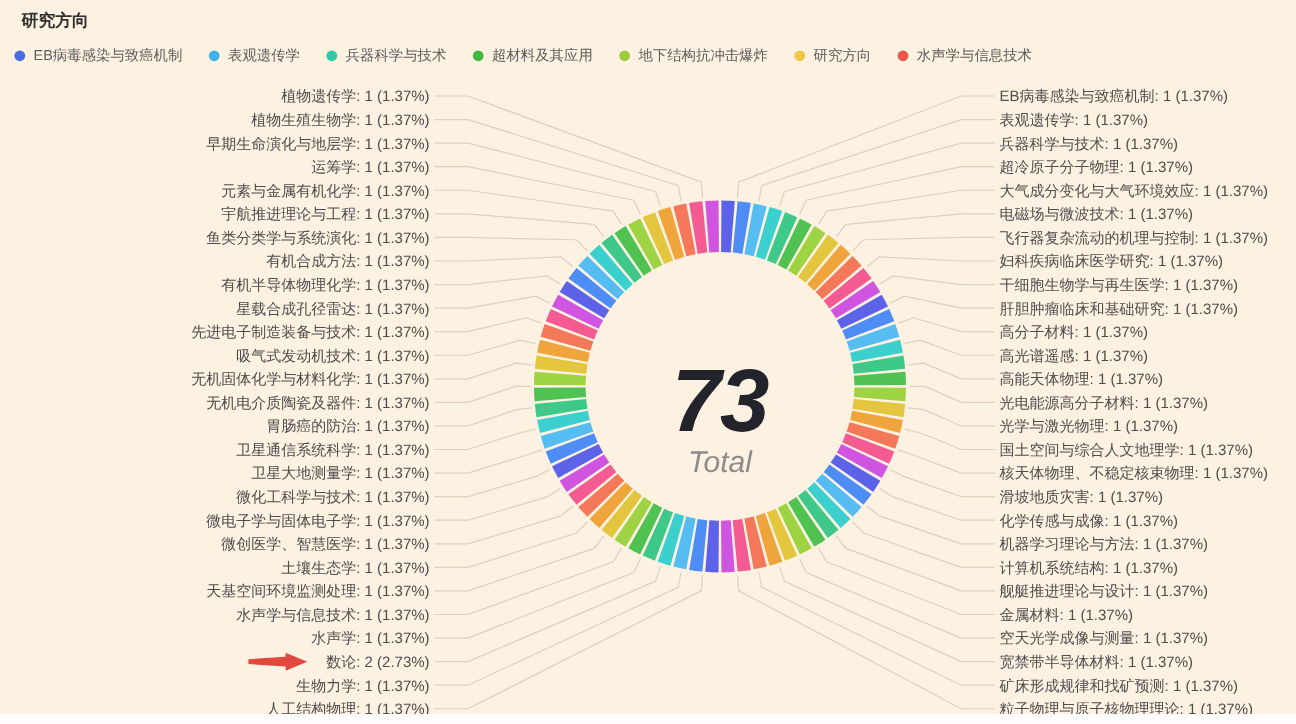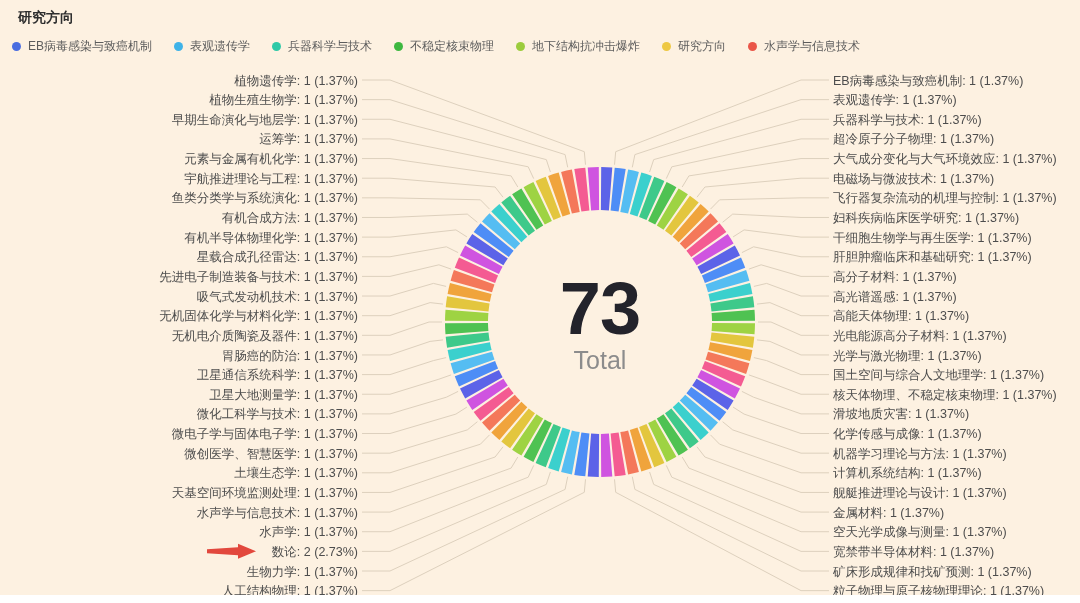--- a/index.html
+++ b/index.html
@@ -16,22 +16,22 @@
     position:absolute;left:12px;top:38px;right:10px;
     display:flex;flex-direction:row;align-items:center;gap:22px;
     white-space:nowrap;
   }
   .legend-item{display:flex;align-items:center;gap:7px;cursor:pointer;}
   .legend-dot{width:9px;height:9px;border-radius:50%;flex:0 0 auto;}
   .legend-label{font-size:12px;color:#5c5c5c;}
   #chart-svg{position:absolute;left:0;top:0;}
   .chart-label{font-size:12.5px;fill:#4d4d4d;}
   .center-text{
-    position:absolute;left:460px;top:272px;width:280px;
-    text-align:center;pointer-events:none;
+    position:absolute;left:460px;top:297px;width:280px;
+    text-align:center;pointer-events:none;font-style:italic;
   }
   .center-value{
     font-size:74px;font-weight:bold;color:#23232b;line-height:1;
     letter-spacing:-1px;
   }
   .center-label{
     font-size:25px;color:#8c8c8c;
   }
   .bottom-strip{
     position:absolute;left:0;bottom:0;width:1080px;height:8px;background:#ffffff;
@@ -50,21 +50,21 @@
     <div class="legend-item">
       <span class="legend-dot" style="background: rgb(63, 179, 232);"></span>
       <span class="legend-label">表观遗传学</span>
     </div>
     <div class="legend-item">
       <span class="legend-dot" style="background: rgb(47, 201, 167);"></span>
       <span class="legend-label">兵器科学与技术</span>
     </div>
     <div class="legend-item">
       <span class="legend-dot" style="background: rgb(62, 184, 64);"></span>
-      <span class="legend-label">不稳定核束物理</span>
+      <span class="legend-label">超材料及其应用</span>
     </div>
     <div class="legend-item">
       <span class="legend-dot" style="background: rgb(156, 204, 60);"></span>
       <span class="legend-label">地下结构抗冲击爆炸</span>
     </div>
     <div class="legend-item">
       <span class="legend-dot" style="background: rgb(238, 200, 67);"></span>
       <span class="legend-label">研究方向</span>
     </div>
     <div class="legend-item">

